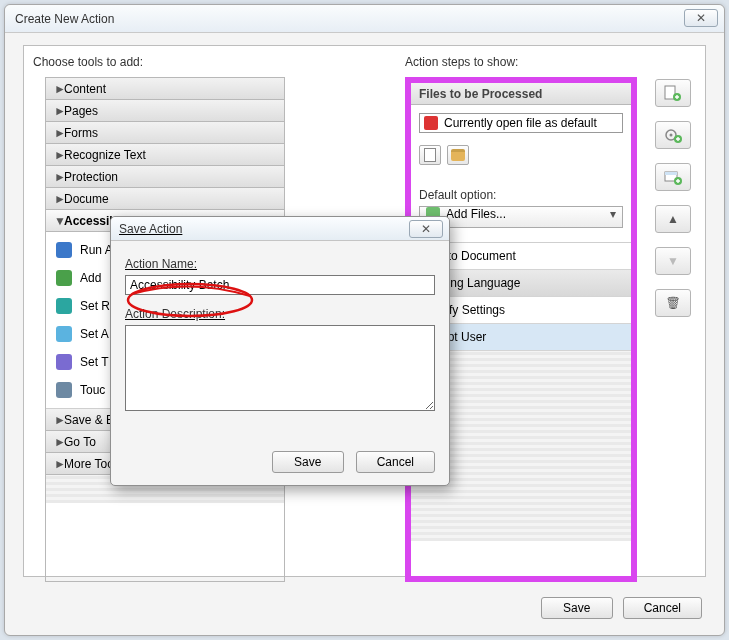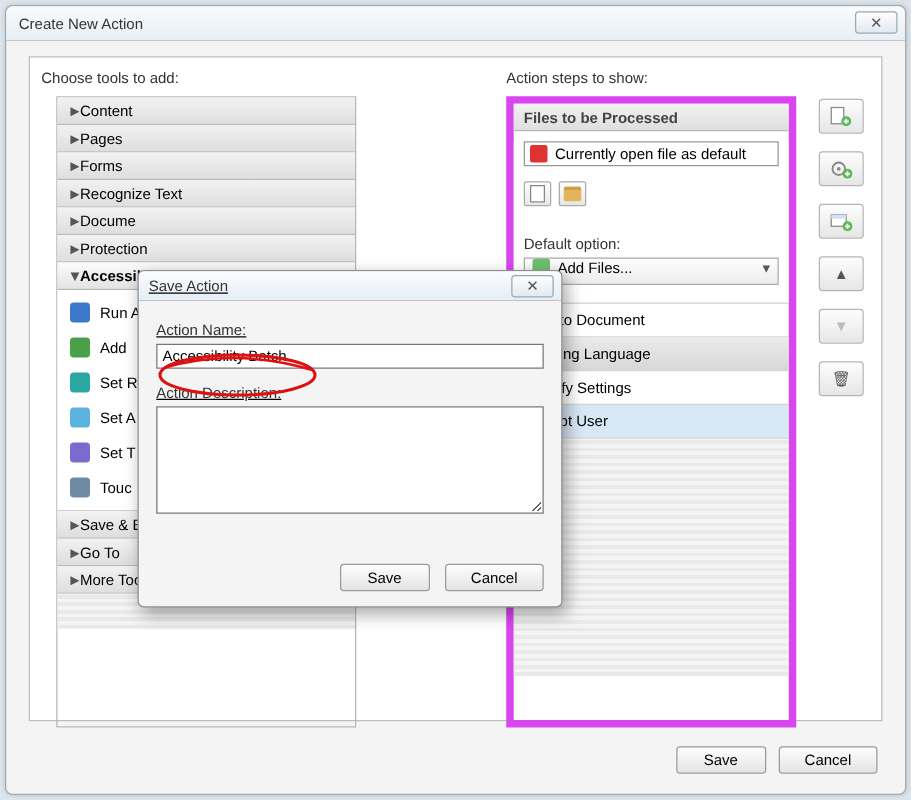--- a/index.html
+++ b/index.html
@@ -180,22 +180,22 @@
   </div>
 
   <div class="body"></div>
 
   <div class="leftlabel">Choose tools to add:</div>
   <div class="leftpanel">
     <div class="acc-head"><span class="tri">►</span><span>Content</span></div>
     <div class="acc-head"><span class="tri">►</span><span>Pages</span></div>
     <div class="acc-head"><span class="tri">►</span><span>Forms</span></div>
     <div class="acc-head"><span class="tri">►</span><span>Recognize Text</span></div>
+    <div class="acc-head"><span class="tri">►</span><span>Protection</span></div>
     <div class="acc-head"><span class="tri">►</span><span>Docume</span></div>
-    <div class="acc-head"><span class="tri">►</span><span>Protection</span></div>
     <div class="acc-head expanded"><span class="tri">▼</span><span>Accessib</span></div>
 
     <div class="acc-body">
       <div class="tool-item">
           <span class="ico ic-blue"></span>
           <span>Run A</span>
         </div>
       <div class="tool-item">
           <span class="ico ic-green"></span>
           <span>Add</span>

